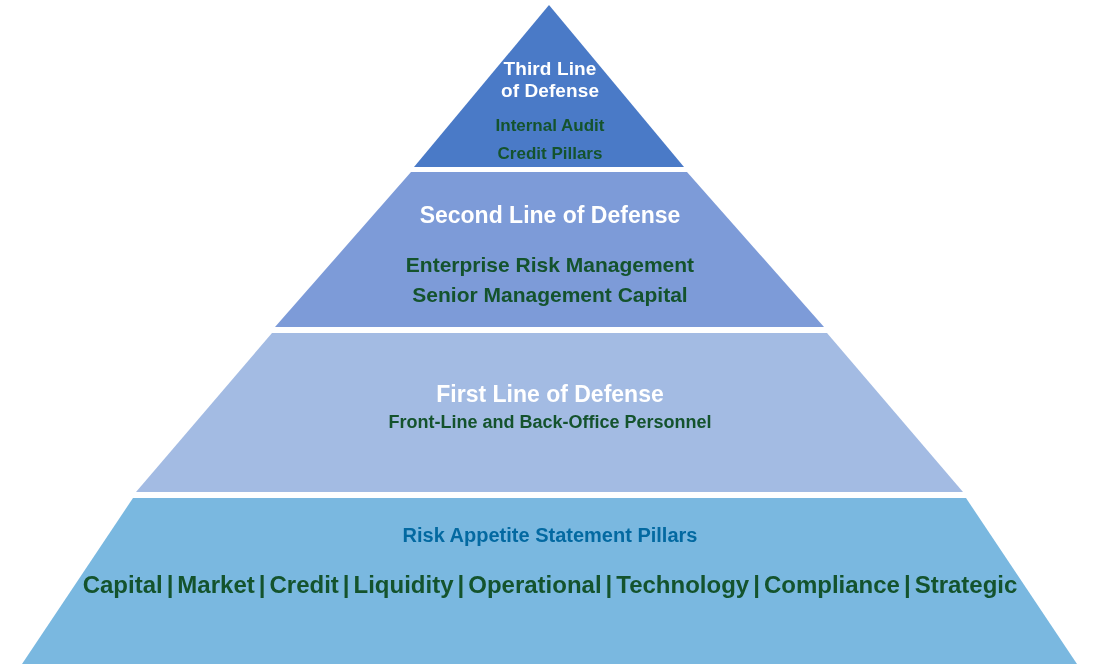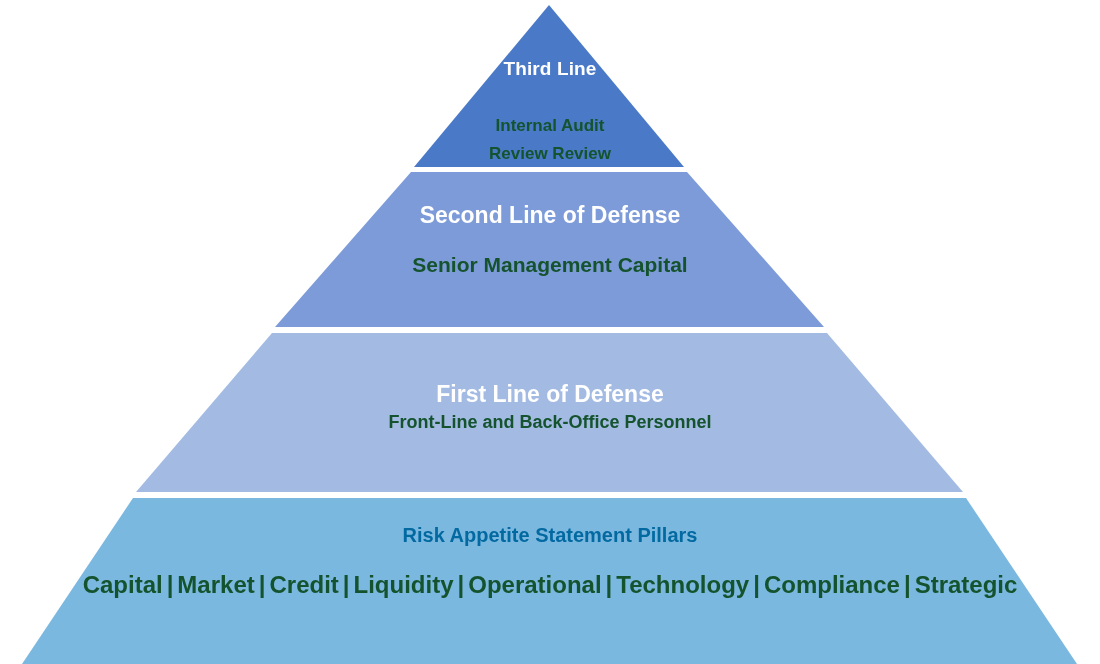--- a/index.html
+++ b/index.html
@@ -101,28 +101,30 @@
 
     <polygon points="411,172 687,172 824,327 275,327" fill="#7d9bd8"></polygon>
 
     <polygon points="272,333 827,333 963,492 136,492" fill="#a3bbe3"></polygon>
 
     <polygon points="133,498 966,498 1077,664 22,664" fill="#7ab8e0"></polygon>
   </svg>
 
   <div class="tier-text tier-heading" id="tier3-heading">
     <div>Third Line</div>
+    <div>of Defense</div>
   </div>
   <div class="tier-text tier-body" id="tier3-body">
     <div>Internal Audit</div>
-    <div>Review Review</div>
+    <div>Credit Pillars</div>
   </div>
 
   <div class="tier-text tier-heading" id="tier2-heading">Second Line of Defense</div>
   <div class="tier-text tier-body" id="tier2-body">
+    <div>Enterprise Risk Management</div>
     <div>Senior Management Capital</div>
   </div>
 
   <div class="tier-text tier-heading" id="tier1-heading">First Line of Defense</div>
   <div class="tier-text tier-body" id="tier1-body">Front-Line and Back-Office Personnel</div>
 
   <div class="tier-text tier-body" id="base-heading">Risk Appetite Statement Pillars</div>
   <div class="tier-text tier-body" id="base-body"><span>Capital</span><span class="pillar-sep">|</span><span>Market</span><span class="pillar-sep">|</span><span>Credit</span><span class="pillar-sep">|</span><span>Liquidity</span><span class="pillar-sep">|</span><span>Operational</span><span class="pillar-sep">|</span><span>Technology</span><span class="pillar-sep">|</span><span>Compliance</span><span class="pillar-sep">|</span><span>Strategic</span></div>
 
 </div>

